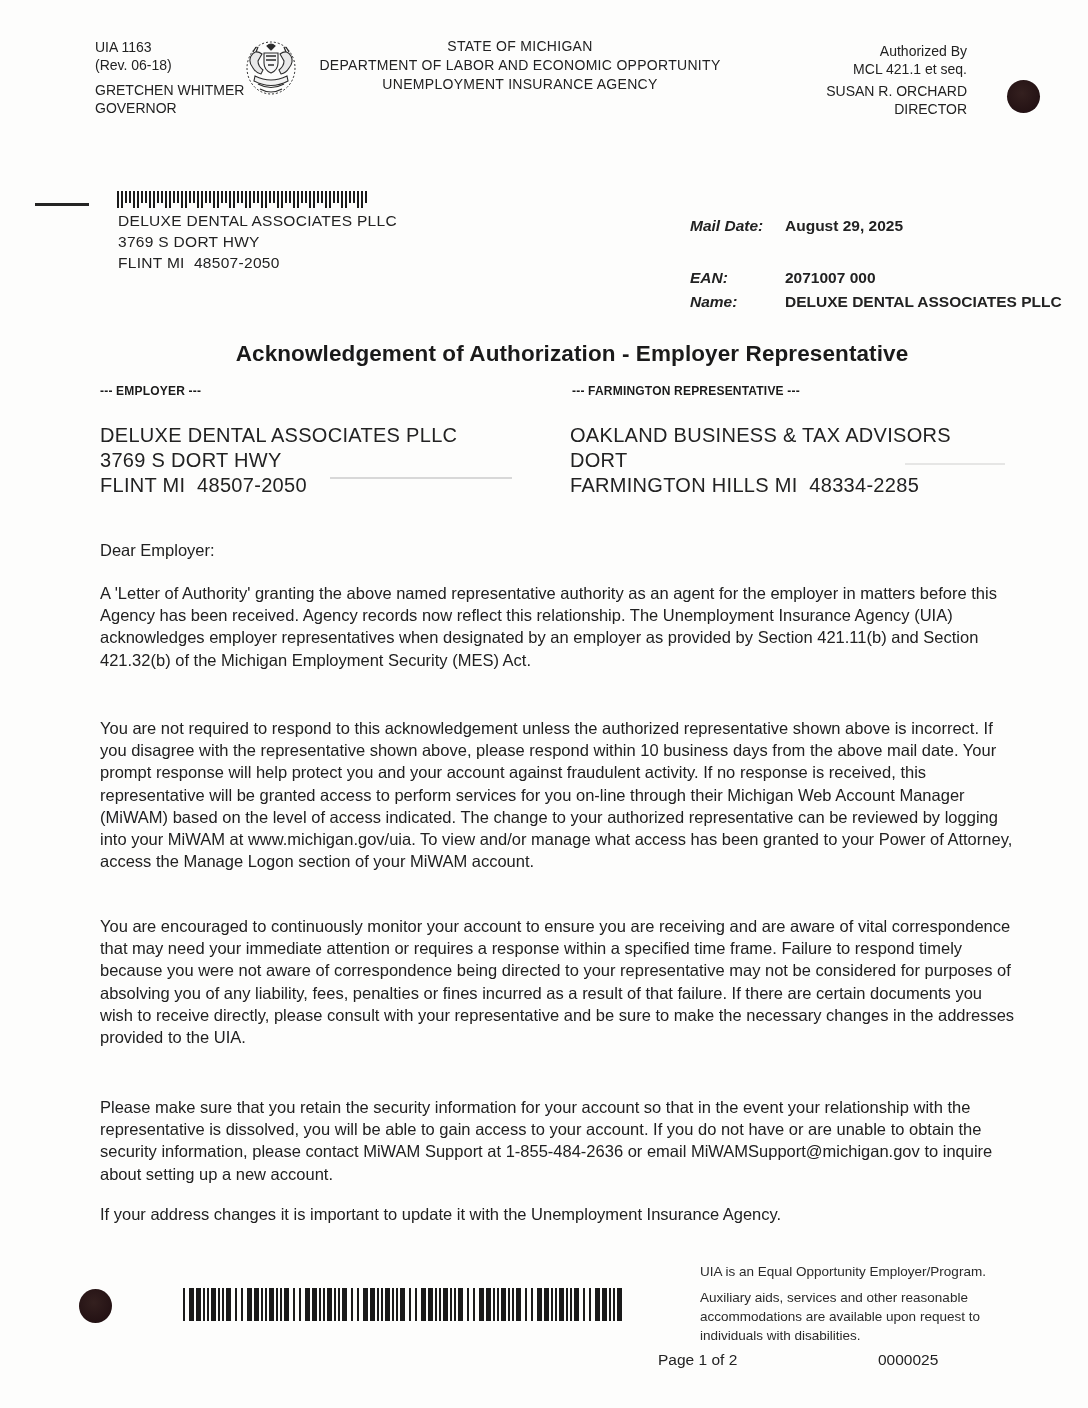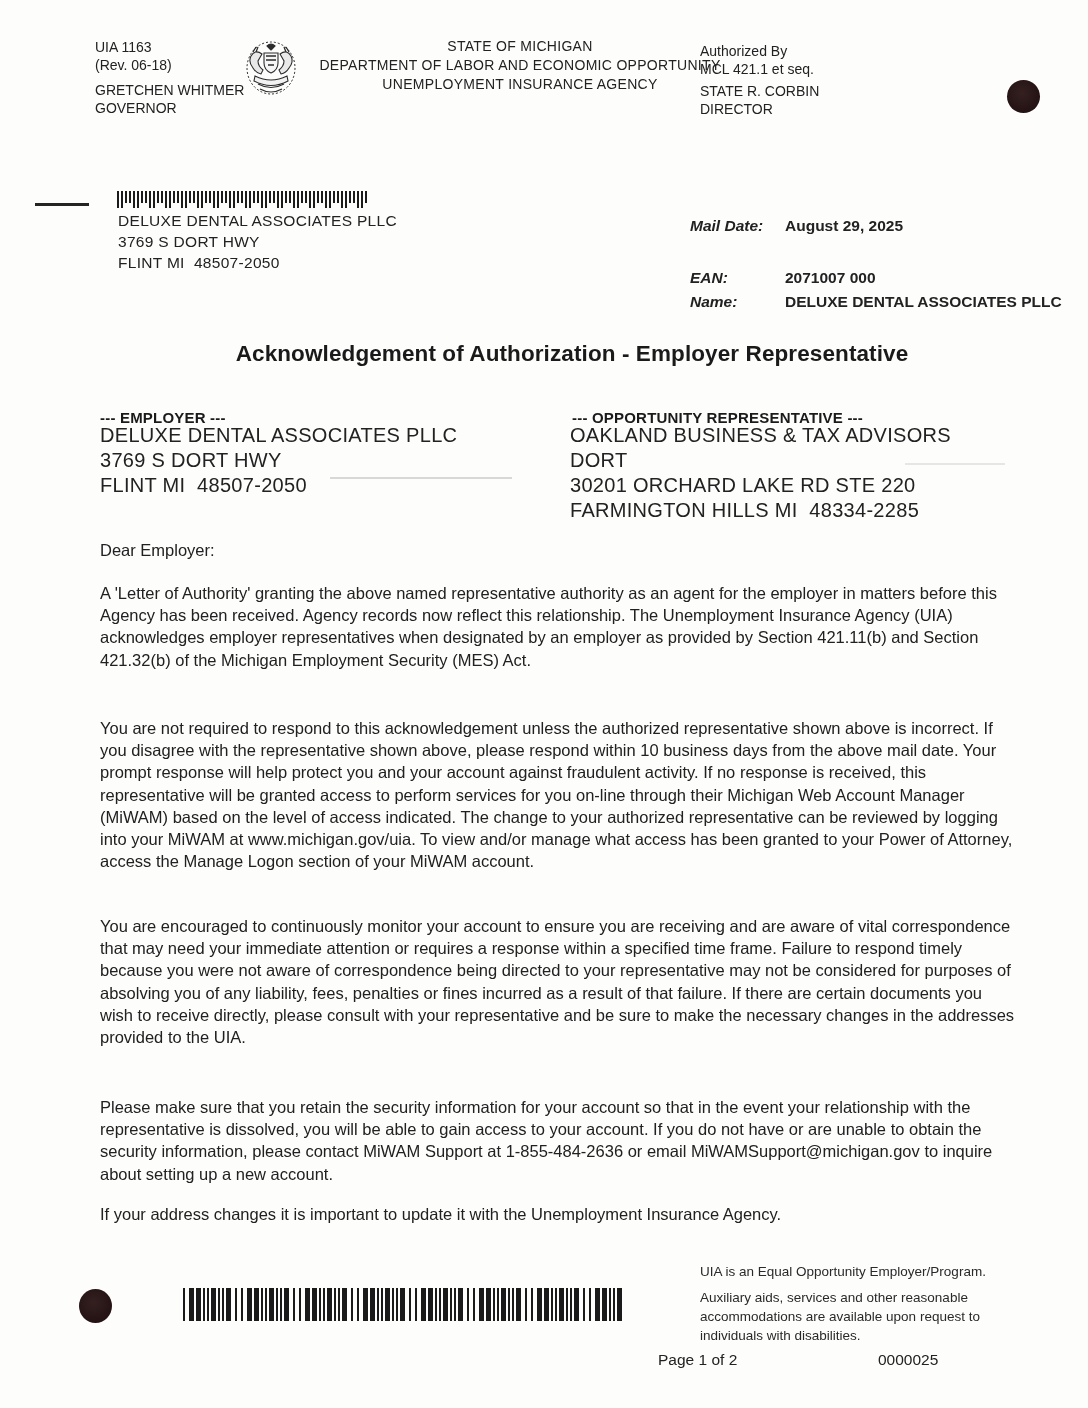--- a/index.html
+++ b/index.html
@@ -12,21 +12,21 @@
     overflow:hidden;
     margin:0 auto;
   }
   .abs{position:absolute;}
   .pre{white-space:pre-wrap;}
 
   
   .hdr-left{left:95px;top:38px;font-size:14px;line-height:18px;}
   .hdr-gov{margin-top:7px;}
   .hdr-center{left:260px;top:37px;width:520px;text-align:center;font-size:14px;line-height:19px;letter-spacing:.3px;}
-  .hdr-right{left:700px;top:42px;width:267px;font-size:14px;line-height:18px;}
+  .hdr-right{left:700px;top:42px;width:267px;text-align:right;font-size:14px;line-height:18px;}
   .hdr-right .director{margin-top:4px;}
   .seal{left:245px;top:40px;}
 
   .punch{border-radius:50%;background:radial-gradient(circle at 45% 40%, #34201f 0%, #241214 70%, #1a0c0e 100%);}
   .punch-top{left:1007px;top:80px;width:33px;height:33px;}
   .punch-bottom{left:79px;top:1289px;width:33px;height:34px;}
 
   
   .fold-mark{left:35px;top:203px;width:54px;height:3px;background:#242424;}
   .imb{left:117px;top:191px;width:266px;height:17px;display:flex;align-items:center;gap:2px;overflow:hidden;}
@@ -35,21 +35,21 @@
   .imb i.b3{height:17px;}
   .mail-addr{left:118px;top:210px;font-size:15.5px;line-height:21px;letter-spacing:.3px;}
 
   
   .li-row{position:absolute;left:690px;display:flex;font-weight:700;font-size:15.5px;line-height:19px;}
   .li-label{width:95px;flex:none;font-style:italic;}
   .li-value{width:300px;}
 
   
   .title{left:100px;top:341px;width:944px;text-align:center;font-weight:700;font-size:22.5px;letter-spacing:.1px;color:#1a1a1a;}
-  .sec-head{font-weight:700;font-size:15px;letter-spacing:.2px;color:#1a1a1a;margin-top:25px;}
+  .sec-head{font-weight:700;font-size:12px;letter-spacing:.2px;color:#1a1a1a;}
   .party{font-size:20px;line-height:25px;letter-spacing:.3px;}
 
   .artifact{background:#b9b9b9;opacity:.55;height:2px;}
 
   
   .body-text{left:100px;width:916px;font-size:16.5px;line-height:22.2px;color:#212121;}
   .u{}
 
   
   .foot-right{left:700px;width:312px;font-size:13.5px;line-height:19px;color:#2a2a2a;}
@@ -87,21 +87,21 @@
 
   <div class="abs hdr-center">
     <div>STATE OF MICHIGAN</div>
     <div>DEPARTMENT OF LABOR AND ECONOMIC OPPORTUNITY</div>
     <div>UNEMPLOYMENT INSURANCE AGENCY</div>
   </div>
 
   <div class="abs hdr-right">
     <div>Authorized By</div>
     <div>MCL 421.1 et seq.</div>
-    <div class="director">STATE R. CORBIN</div>
+    <div class="director">SUSAN R. ORCHARD</div>
     <div>DIRECTOR</div>
   </div>
 
   <div class="abs punch punch-top"></div>
 
   <div class="abs fold-mark"></div>
   <div class="abs imb">
       <i class="b3"></i>
       <i class="b3"></i>
       <i class="b1"></i>
@@ -181,32 +181,31 @@
     <span class="li-value pre">2071007 000</span>
   </div>
   <div class="li-row" style="top:292px">
     <span class="li-label">Name:</span>
     <span class="li-value pre">DELUXE DENTAL ASSOCIATES PLLC</span>
   </div>
 
   <div class="abs title">Acknowledgement of Authorization - Employer Representative</div>
 
   <div class="abs sec-head" style="left:100px;top:384px">--- EMPLOYER ---</div>
-  <div class="abs sec-head" style="left:572px;top:384px">--- OPPORTUNITY REPRESENTATIVE ---</div>
+  <div class="abs sec-head" style="left:572px;top:384px">--- FARMINGTON REPRESENTATIVE ---</div>
 
   <div class="abs party" style="left:100px;top:423px">
     <div class="pre">DELUXE DENTAL ASSOCIATES PLLC</div>
     <div class="pre">3769 S DORT HWY</div>
     <div class="pre">FLINT MI  48507-2050</div>
   </div>
 
   <div class="abs party" style="left:570px;top:423px">
     <div class="pre">OAKLAND BUSINESS &amp; TAX ADVISORS</div>
     <div class="pre">DORT</div>
-    <div class="pre">30201 ORCHARD LAKE RD STE 220</div>
     <div class="pre">FARMINGTON HILLS MI  48334-2285</div>
   </div>
 
   <div class="abs artifact" style="left:330px;top:477px;width:182px"></div>
   <div class="abs artifact" style="left:905px;top:463px;width:100px;opacity:.35"></div>
 
   <div class="abs body-text" style="top:539px">Dear Employer:</div>
 
   <div class="abs body-text pre" style="top:582px">A 'Letter of Authority' granting the above named representative authority as an agent for the employer in matters before this Agency has been received. Agency records now reflect this relationship. The Unemployment Insurance Agency (UIA) acknowledges employer representatives when designated by an employer as provided by Section 421.11(b) and Section 421.32(b) of the Michigan Employment Security (MES) Act.</div>
 

